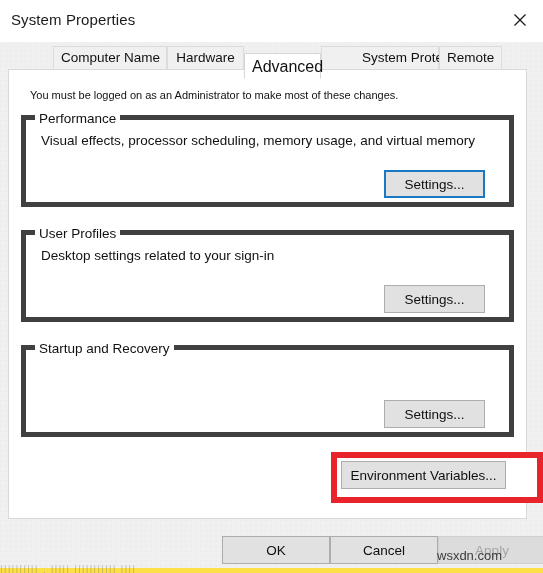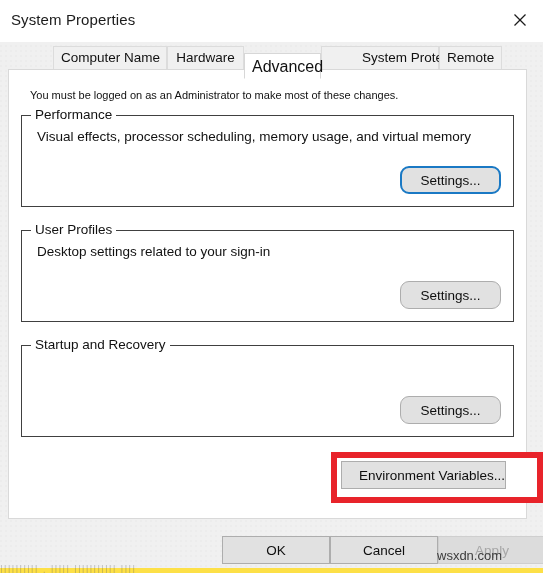--- a/index.html
+++ b/index.html
@@ -128,21 +128,21 @@
     font-size: 11px;
     color: #111111;
     white-space: nowrap;
   }
 
   
   .groupbox {
     position: absolute;
     left: 12px;
     width: 493px;
-    border: 1px solid #404040;
+    border: 5px solid #404040;
     box-sizing: border-box;
     background: transparent;
   }
   .group-legend {
     position: absolute;
     top: -9px;
     left: 9px;
     background: #ffffff;
     padding: 0 4px;
     font-size: 13.5px;
@@ -178,22 +178,21 @@
   .btn.disabled {
     color: #a6a6a6;
     background: #dcdcdc;
     border: 1px solid #cfcfcf;
     cursor: default;
   }
 
   .settings-btn {
     width: 101px;
     height: 28px;
-    right: 12px;
-    border-radius: 9px;
+    right: 24px;
   }
 
   
   .env-btn {
     left: 341px;
     top: 461px;
     width: 165px;
     height: 28px;
   }
 
@@ -301,21 +300,21 @@
 
       <div class="groupbox" style="top:275px; height:92px;padding-left:12px;">
         <span class="group-legend">Startup and Recovery</span>
         <button class="btn settings-btn" style="top:50px;">Settings...</button>
       </div>
 
     </div>
 
     <div class="red-highlight"></div>
 
-    <button class="btn env-btn" style="z-index:4;text-align:right;">Environment Variables...</button>
+    <button class="btn env-btn" style="z-index:4;">Environment Variables...</button>
 
     <button id="ok-button" class="btn footer-btn">OK</button>
     <button id="cancel-button" class="btn footer-btn">Cancel</button>
     <button id="apply-button" class="btn footer-btn disabled" disabled="">Apply</button>
 
   </div>
 
   <div class="watermark">wsxdn.com</div>
   <div class="bottom-artifact">|||||||||| . ||||| ||||||||||| ||||</div>
 

